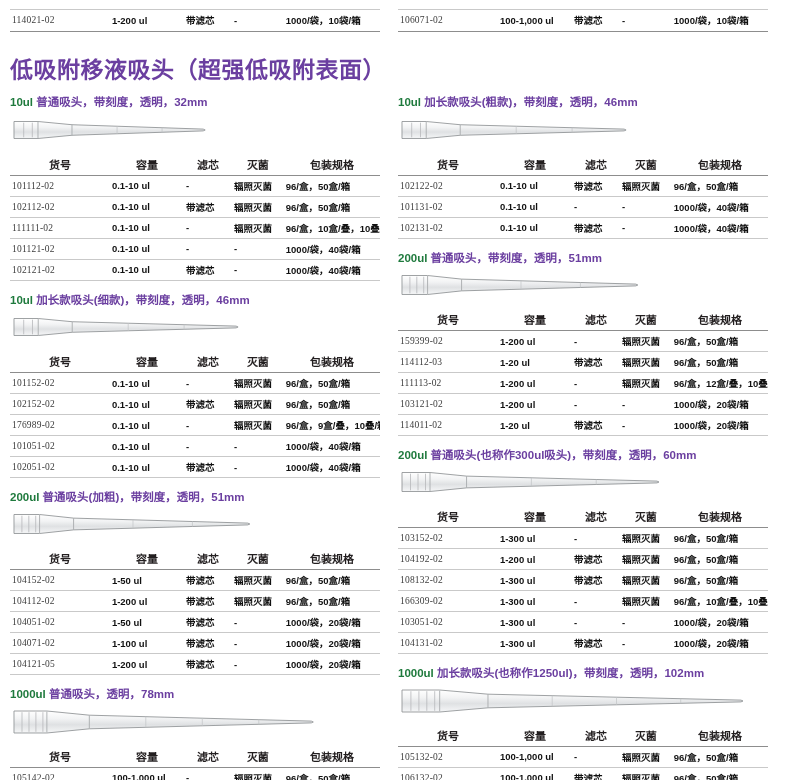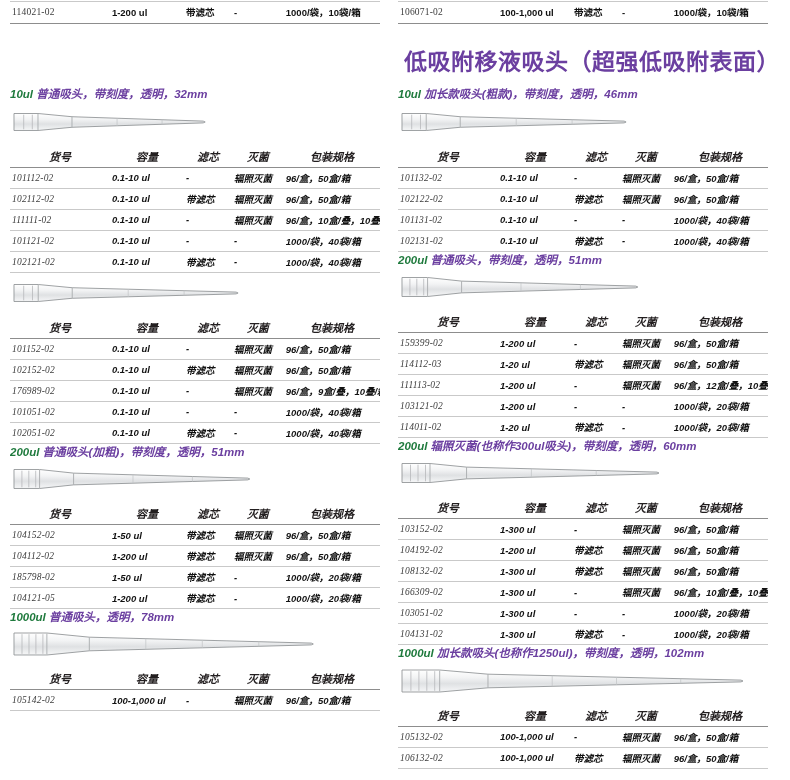--- a/index.html
+++ b/index.html
@@ -14,52 +14,51 @@
     overflow: hidden;
     font-family: "Liberation Sans", "DejaVu Sans", sans-serif;
     color: #231f20;
     position: relative;
   }
   .page {
     position: relative;
     width: 790px;
     height: 780px;
     box-sizing: border-box;
-    padding: 0 10px;
+    padding: 8px 10px;
   }
 
   
   .top-strip {
     display: flex;
     gap: 18px;
     padding-top: 1px;
   }
   .top-col { width: 370px; }
 
   
   .main-heading {
     font-size: 23px;
     font-weight: bold;
     color: #6b3fa0;
     letter-spacing: 0.5px;
     margin: 26px 0 12px 0;
     line-height: 1.1;
     white-space: nowrap;
-    text-align: right;
   }
 
   
   .columns {
     display: flex;
     gap: 18px;
     align-items: flex-start;
   }
   .col { width: 370px; }
 
-  .section { margin-bottom: 1px; font-style: italic; }
+  .section { margin-bottom: 12px; }
 
   .section-title {
     font-size: 11.5px;
     font-weight: bold;
     color: #6b3fa0;
     line-height: 1.25;
     margin-bottom: 2px;
     white-space: nowrap;
     overflow: hidden;
   }
@@ -257,20 +256,21 @@
                 <td class="code">102121-02</td>
                 <td class="b">0.1-10 ul</td>
                 <td class="b">带滤芯</td>
                 <td class="b">-</td>
                 <td class="b">1000/袋，40袋/箱</td>
               </tr>
             </tbody>
           </table>
         </div>
         <div class="section">
+          <div class="section-title"><span class="vol">10ul</span><span> 加长款吸头(细款)，带刻度，透明，46mm</span></div>
           <div class="tip-wrap">
             <div class="tip"><svg width="228.10000000000002" height="34" viewBox="0 0 228.10000000000002 34">
                 <defs>
                   <linearGradient id="gt46" x1="0" y1="0" x2="0" y2="1">
                     <stop offset="0%" stop-color="#ffffff"></stop>
                     <stop offset="35%" stop-color="#f2f3f4"></stop>
                     <stop offset="62%" stop-color="#dfe1e3"></stop>
                     <stop offset="100%" stop-color="#f6f7f8"></stop>
                   </linearGradient>
                 </defs>
@@ -387,22 +387,29 @@
                 <td class="b">96/盒，50盒/箱</td>
               </tr>
               <tr>
                 <td class="code">104112-02</td>
                 <td class="b">1-200 ul</td>
                 <td class="b">带滤芯</td>
                 <td class="b">辐照灭菌</td>
                 <td class="b">96/盒，50盒/箱</td>
               </tr>
               <tr>
-                <td class="code">185798-02</td>
+                <td class="code">104051-02</td>
                 <td class="b">1-50 ul</td>
+                <td class="b">带滤芯</td>
+                <td class="b">-</td>
+                <td class="b">1000/袋，20袋/箱</td>
+              </tr>
+              <tr>
+                <td class="code">104071-02</td>
+                <td class="b">1-100 ul</td>
                 <td class="b">带滤芯</td>
                 <td class="b">-</td>
                 <td class="b">1000/袋，20袋/箱</td>
               </tr>
               <tr>
                 <td class="code">104121-05</td>
                 <td class="b">1-200 ul</td>
                 <td class="b">带滤芯</td>
                 <td class="b">-</td>
                 <td class="b">1000/袋，20袋/箱</td>
@@ -497,27 +504,20 @@
               <tr>
                 <th>货号</th>
                 <th>容量</th>
                 <th>滤芯</th>
                 <th>灭菌</th>
                 <th>包装规格</th>
               </tr>
             </thead>
             <tbody>
               <tr>
-                <td class="code">101132-02</td>
-                <td class="b">0.1-10 ul</td>
-                <td class="b">-</td>
-                <td class="b">辐照灭菌</td>
-                <td class="b">96/盒，50盒/箱</td>
-              </tr>
-              <tr>
                 <td class="code">102122-02</td>
                 <td class="b">0.1-10 ul</td>
                 <td class="b">带滤芯</td>
                 <td class="b">辐照灭菌</td>
                 <td class="b">96/盒，50盒/箱</td>
               </tr>
               <tr>
                 <td class="code">101131-02</td>
                 <td class="b">0.1-10 ul</td>
                 <td class="b">-</td>
@@ -606,21 +606,21 @@
                 <td class="code">114011-02</td>
                 <td class="b">1-20 ul</td>
                 <td class="b">带滤芯</td>
                 <td class="b">-</td>
                 <td class="b">1000/袋，20袋/箱</td>
               </tr>
             </tbody>
           </table>
         </div>
         <div class="section">
-          <div class="section-title"><span class="vol">200ul</span><span> 辐照灭菌(也称作300ul吸头)，带刻度，透明，60mm</span></div>
+          <div class="section-title"><span class="vol">200ul</span><span> 普通吸头(也称作300ul吸头)，带刻度，透明，60mm</span></div>
           <div class="tip-wrap">
             <div class="tip"><svg width="261" height="34" viewBox="0 0 261 34">
                 <defs>
                   <linearGradient id="gt60" x1="0" y1="0" x2="0" y2="1">
                     <stop offset="0%" stop-color="#ffffff"></stop>
                     <stop offset="35%" stop-color="#f2f3f4"></stop>
                     <stop offset="62%" stop-color="#dfe1e3"></stop>
                     <stop offset="100%" stop-color="#f6f7f8"></stop>
                   </linearGradient>
                 </defs>

